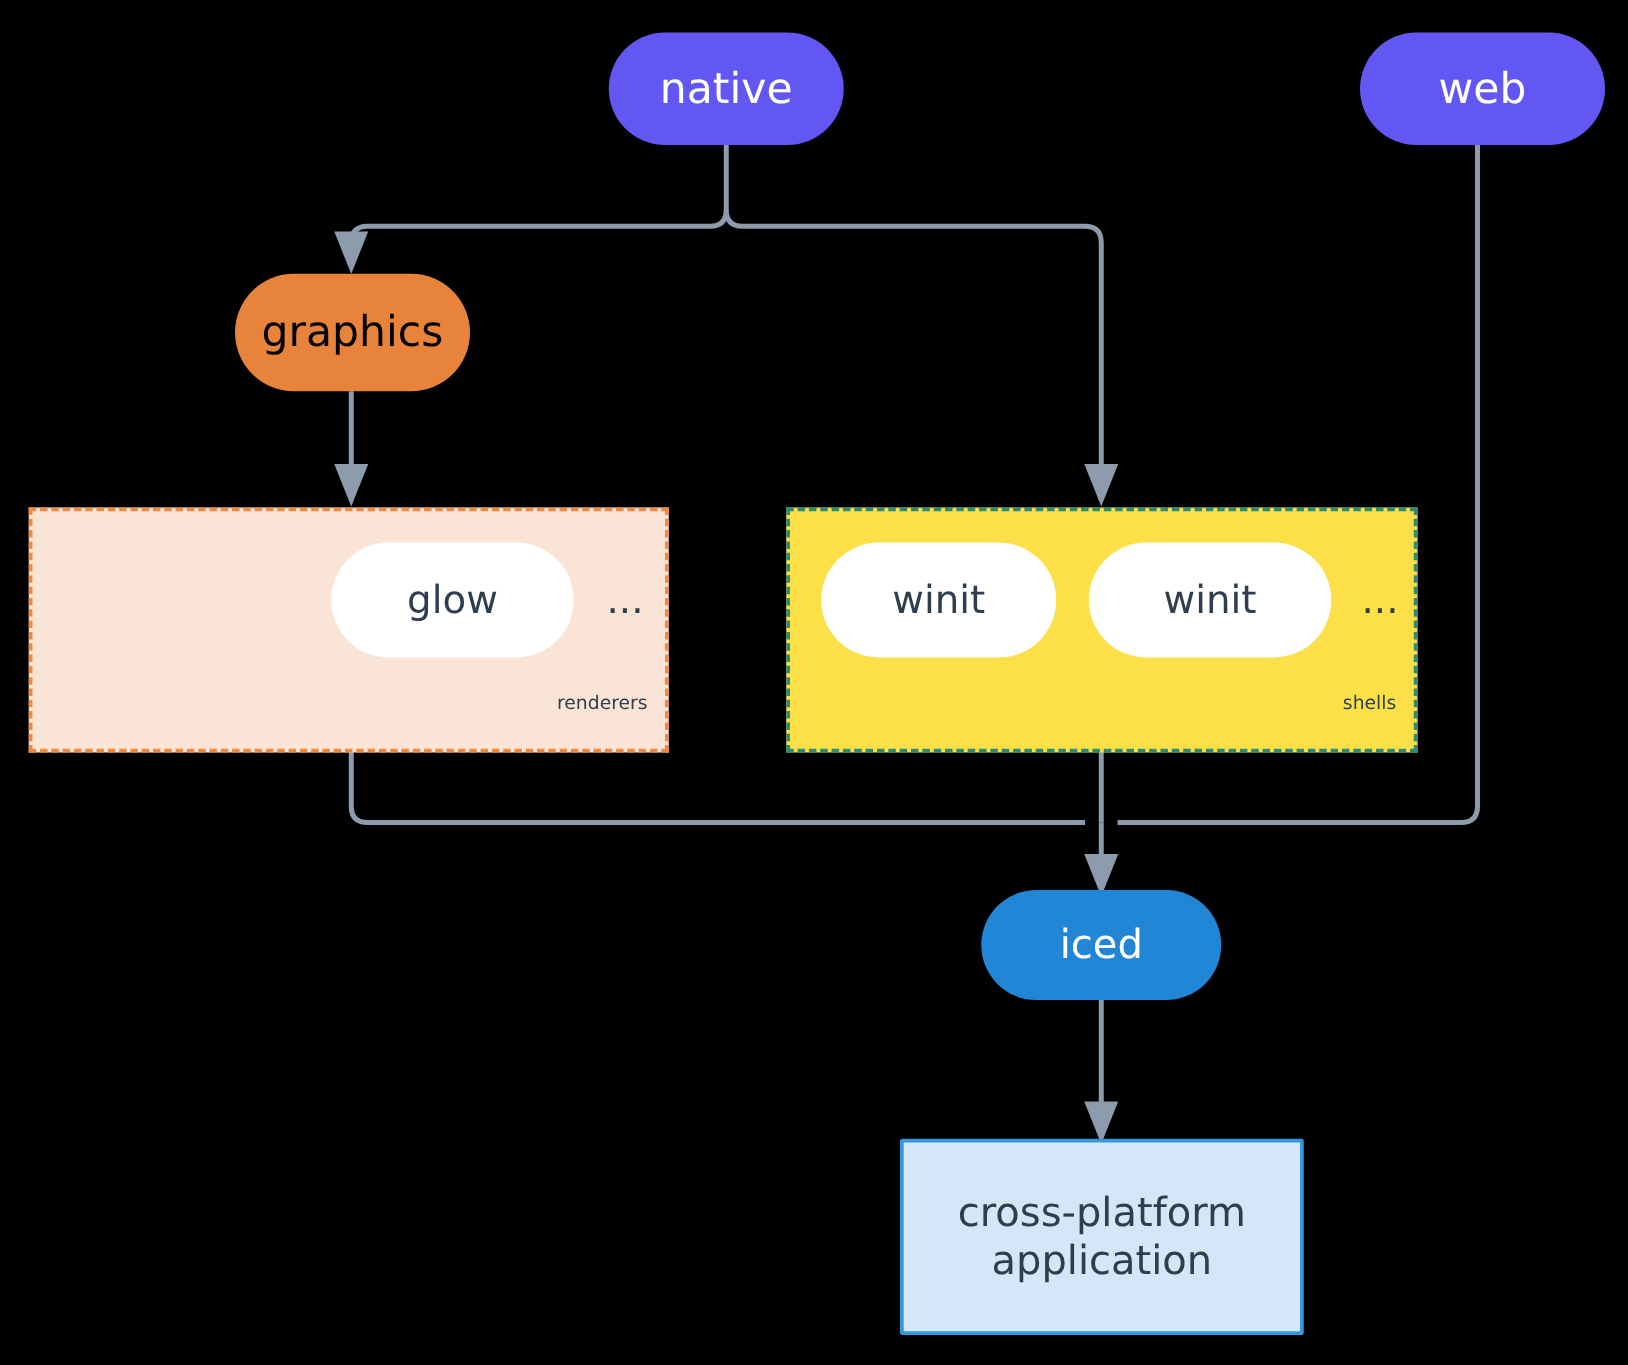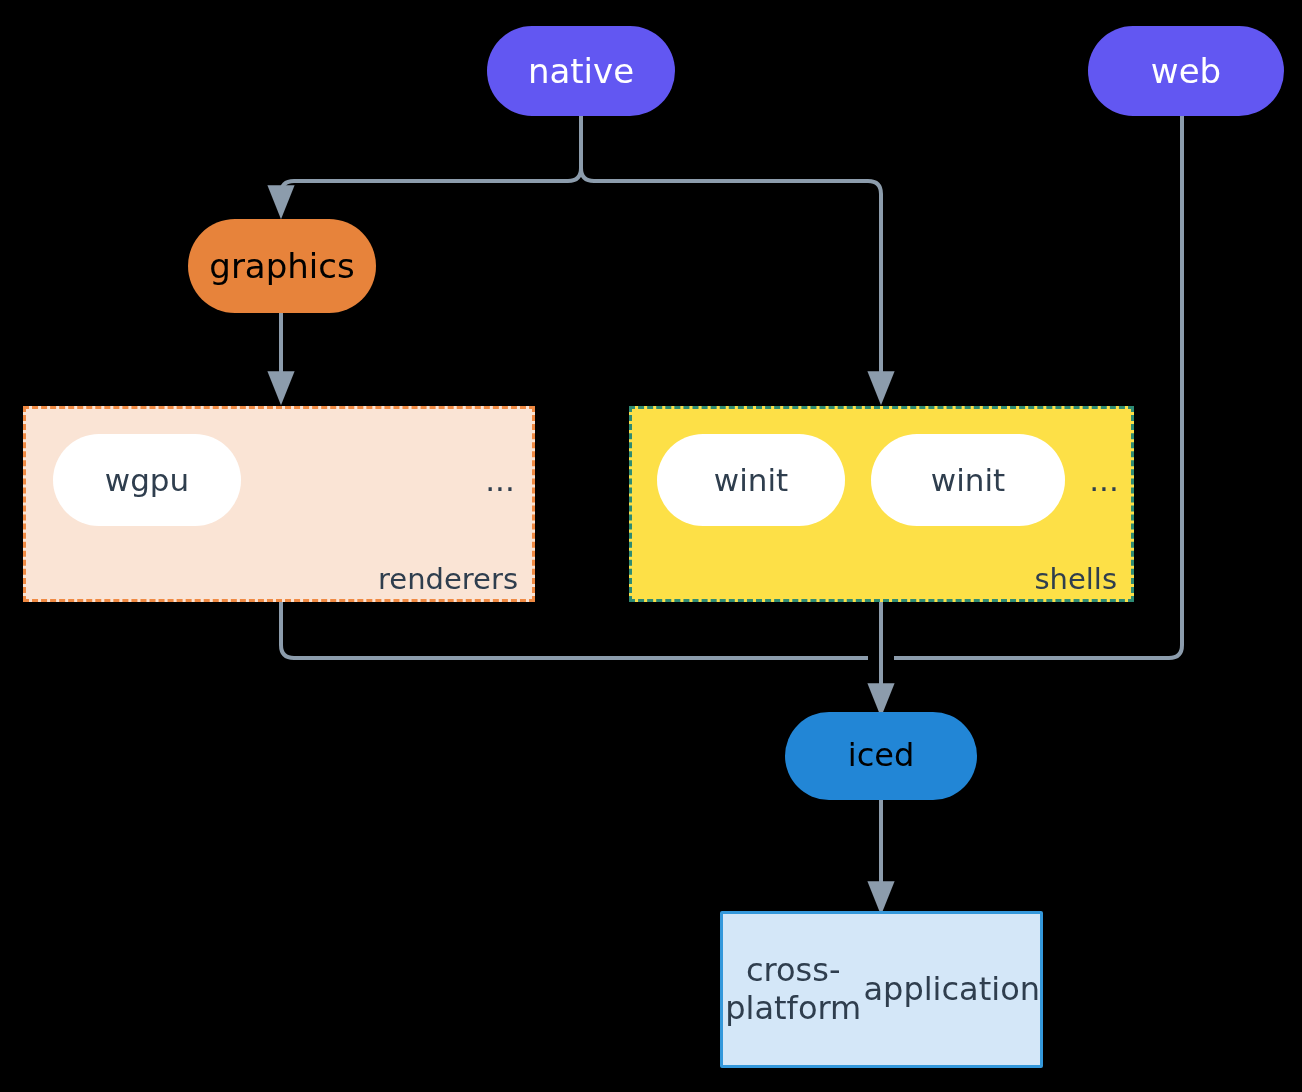--- a/index.html
+++ b/index.html
@@ -49,50 +49,51 @@
     color: #FFFFFF;
     font-size: 34px;
   }
   .node-graphics {
     background: #E7833B;
     color: #000000;
     font-size: 34px;
   }
   .node-iced {
     background: #2286D6;
-    color: #000000;
+    color: #ffffff;
     font-size: 32px;
   }
   .node-app {
     background: #D4E7F8;
     border: 3px solid #3498DB;
     color: #2F3E4E;
     font-size: 32px;
     border-radius: 2px;
+    flex-direction: column;
   }
   .node-app span { display: block; }
 
   
   .group {
     position: absolute;
     box-sizing: border-box;
   }
   .group-renderers {
     background: #FAE4D5;
     border: 3px dashed #F08A43;
   }
   .group-shells {
     background: #fde047;
     border: 3px dashed #2E8B74;
   }
   .group-label {
     position: absolute;
     right: 14px;
-    bottom: 3px;
-    font-size: 29px;
+    bottom: 28px;
+    font-size: 15px;
     color: #2F3E4E;
   }
 
   
   .subnode {
     position: absolute;
     display: flex;
     align-items: center;
     justify-content: center;
     background: #FFFFFF;
@@ -151,24 +152,24 @@
   <div class="node pill node-web" style="left:1088px; top:26px; width:196px; height:90px;">
     <span>web</span>
   </div>
 
   <div class="node pill node-graphics" style="left:188px; top:219px; width:188px; height:94px;">
     <span>graphics</span>
   </div>
 
   <div class="group group-renderers" style="left:23px; top:406px; width:512px; height:196px;">
 
-    <div class="subnode" style="left:27px; top:25px; width:188px; height:92px;">
-      <span>wgpu</span>
+
+    <div class="subnode" style="left:239px; top:25px; width:194px; height:92px;">
+      <span>glow</span>
     </div>
-
 
     <div class="ellipsis" style="left:450px; top:25px; width:48px; height:92px;">...</div>
 
     <div class="group-label">renderers</div>
   </div>
 
   <div class="group group-shells" style="left:629px; top:406px; width:505px; height:196px;">
 
     <div class="subnode" style="left:25px; top:25px; width:188px; height:92px;">
       <span>winit</span>

